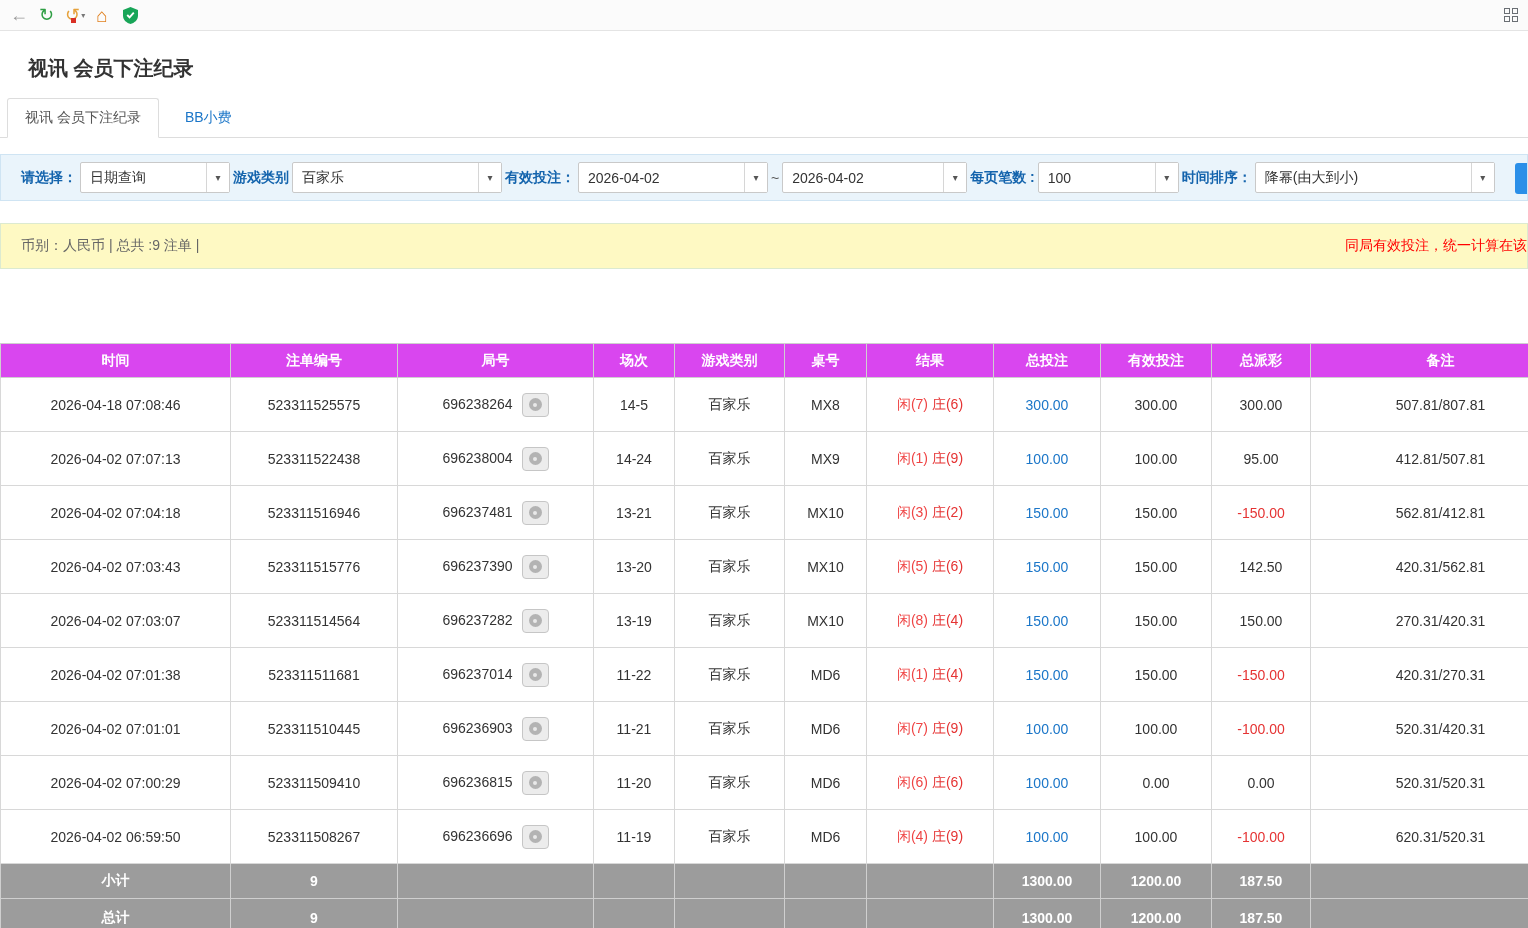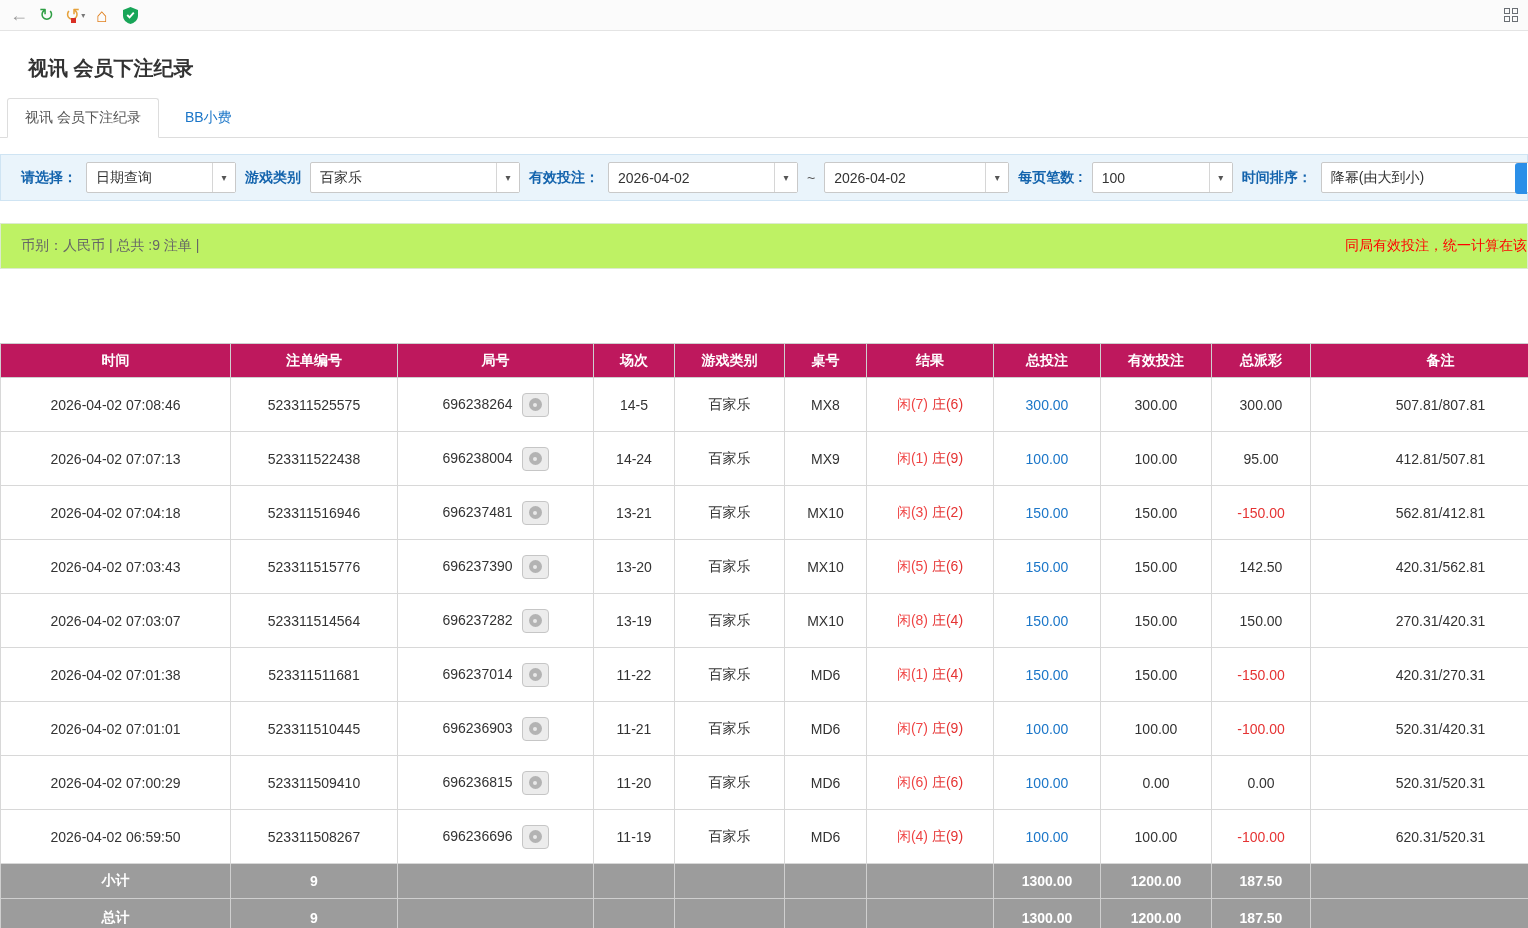--- a/index.html
+++ b/index.html
@@ -33,53 +33,53 @@
   .tab { font-size:14px; padding:10px 17px; cursor:pointer; }
   .tab-active {
     border:1px solid #ddd; border-bottom:1px solid #fff; background:#fff;
     margin-bottom:-1px; color:#555; border-radius:3px 3px 0 0;
   }
   .tab-link { color:#1b76c8; padding:10px 26px; }
 
   
   .filter-bar {
     margin-top:16px; height:47px; background:#eaf4fb; border:1px solid #cfe4f3;
-    display:flex; align-items:center; padding-left:20px; gap:9px; position:relative;
+    display:flex; align-items:center; padding-left:20px; gap:3px; position:relative;
   }
   .flabel { color:#1464ad; font-weight:700; font-size:14px; white-space:nowrap; }
   .select {
     background:#fff; border:1px solid #c9c9c9; height:31px; border-radius:2px;
     display:flex; align-items:center; flex:0 0 auto; cursor:pointer;
   }
   .sel-text { padding:0 9px; font-size:14px; color:#333; flex:1; white-space:nowrap; overflow:hidden; }
   .sel-btn {
     width:23px; align-self:stretch; border-left:1px solid #d6d6d6; background:#fff;
     display:flex; align-items:center; justify-content:center; color:#555; font-size:10px;
   }
   .w150{width:150px}.w210{width:210px}.w190{width:190px}.w185{width:185px}.w118{width:141px}.w205{width:240px}
   .tilde { font-size:14px; color:#555; }
   .search-sliver {
     position:absolute; right:0; top:8px; width:12px; height:31px;
     background:#2b8fe8; border-radius:3px 0 0 3px; cursor:pointer;
   }
 
   
   .summary-bar {
-    margin-top:22px; height:46px; background:#bef264; border:1px solid #dcead0;
+    margin-top:22px; height:46px; background:#fef9c3; border:1px solid #dcead0;
     display:flex; align-items:center; padding:0 20px; position:relative; overflow:hidden;
   }
   .summary-left { font-size:14px; color:#666; }
   .summary-right { position:absolute; right:-14px; font-size:14px; color:#ff0000; white-space:nowrap; }
 
   
   .bet-table {
     margin-top:74px; width:1570px; border-collapse:collapse; table-layout:fixed; font-size:14px;
   }
   .bet-table th {
-    background:#be185d; color:#fff; height:34px; font-weight:700;
+    background:#d946ef; color:#fff; height:34px; font-weight:700;
     border:1px solid #cfcfcf; text-align:center; padding:0;
   }
   .bet-table td {
     height:54px; border:1px solid #d8d8d8; text-align:center; color:#333;
     padding:0 4px; background:#fff; white-space:nowrap;
   }
   .bet-table td.blue { color:#1b76c8; cursor:pointer; }
   .bet-table td.neg { color:#e53333; }
   .player { color:#ef4444; }
   .banker { color:#e53333; }
@@ -202,21 +202,21 @@
         <th>桌号</th>
         <th>结果</th>
         <th>总投注</th>
         <th>有效投注</th>
         <th>总派彩</th>
         <th>备注</th>
       </tr>
   </thead>
   <tbody>
       <tr>
-        <td>2026-04-02 07:08:46</td>
+        <td>2026-04-18 07:08:46</td>
         <td>523311525575</td>
         <td><span>696238264</span><span class="video-icon">
             <span class="reel"></span>
           </span></td>
         <td>14-5</td>
         <td>百家乐</td>
         <td>MX8</td>
         <td><span class="player">闲(7)</span> <span class="banker">庄(6)</span></td>
         <td class="blue">300.00</td>
         <td>300.00</td>

